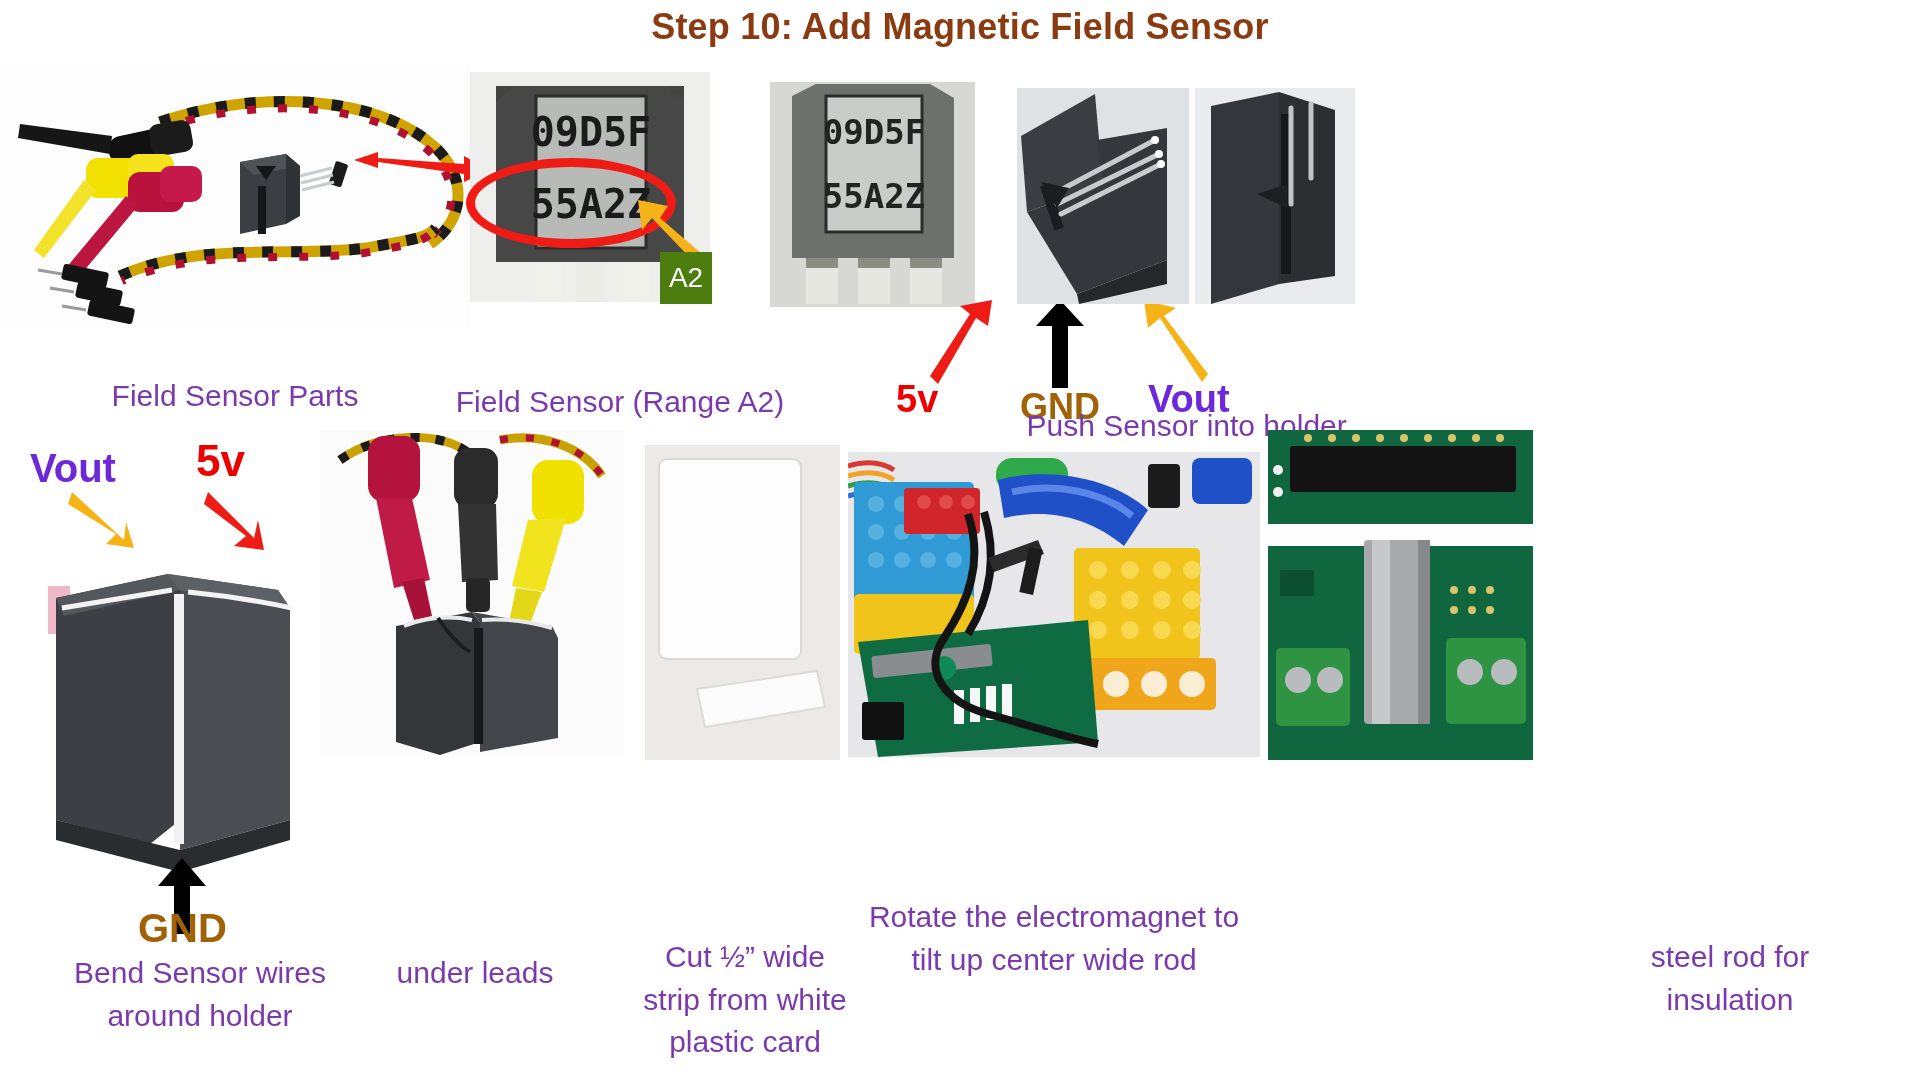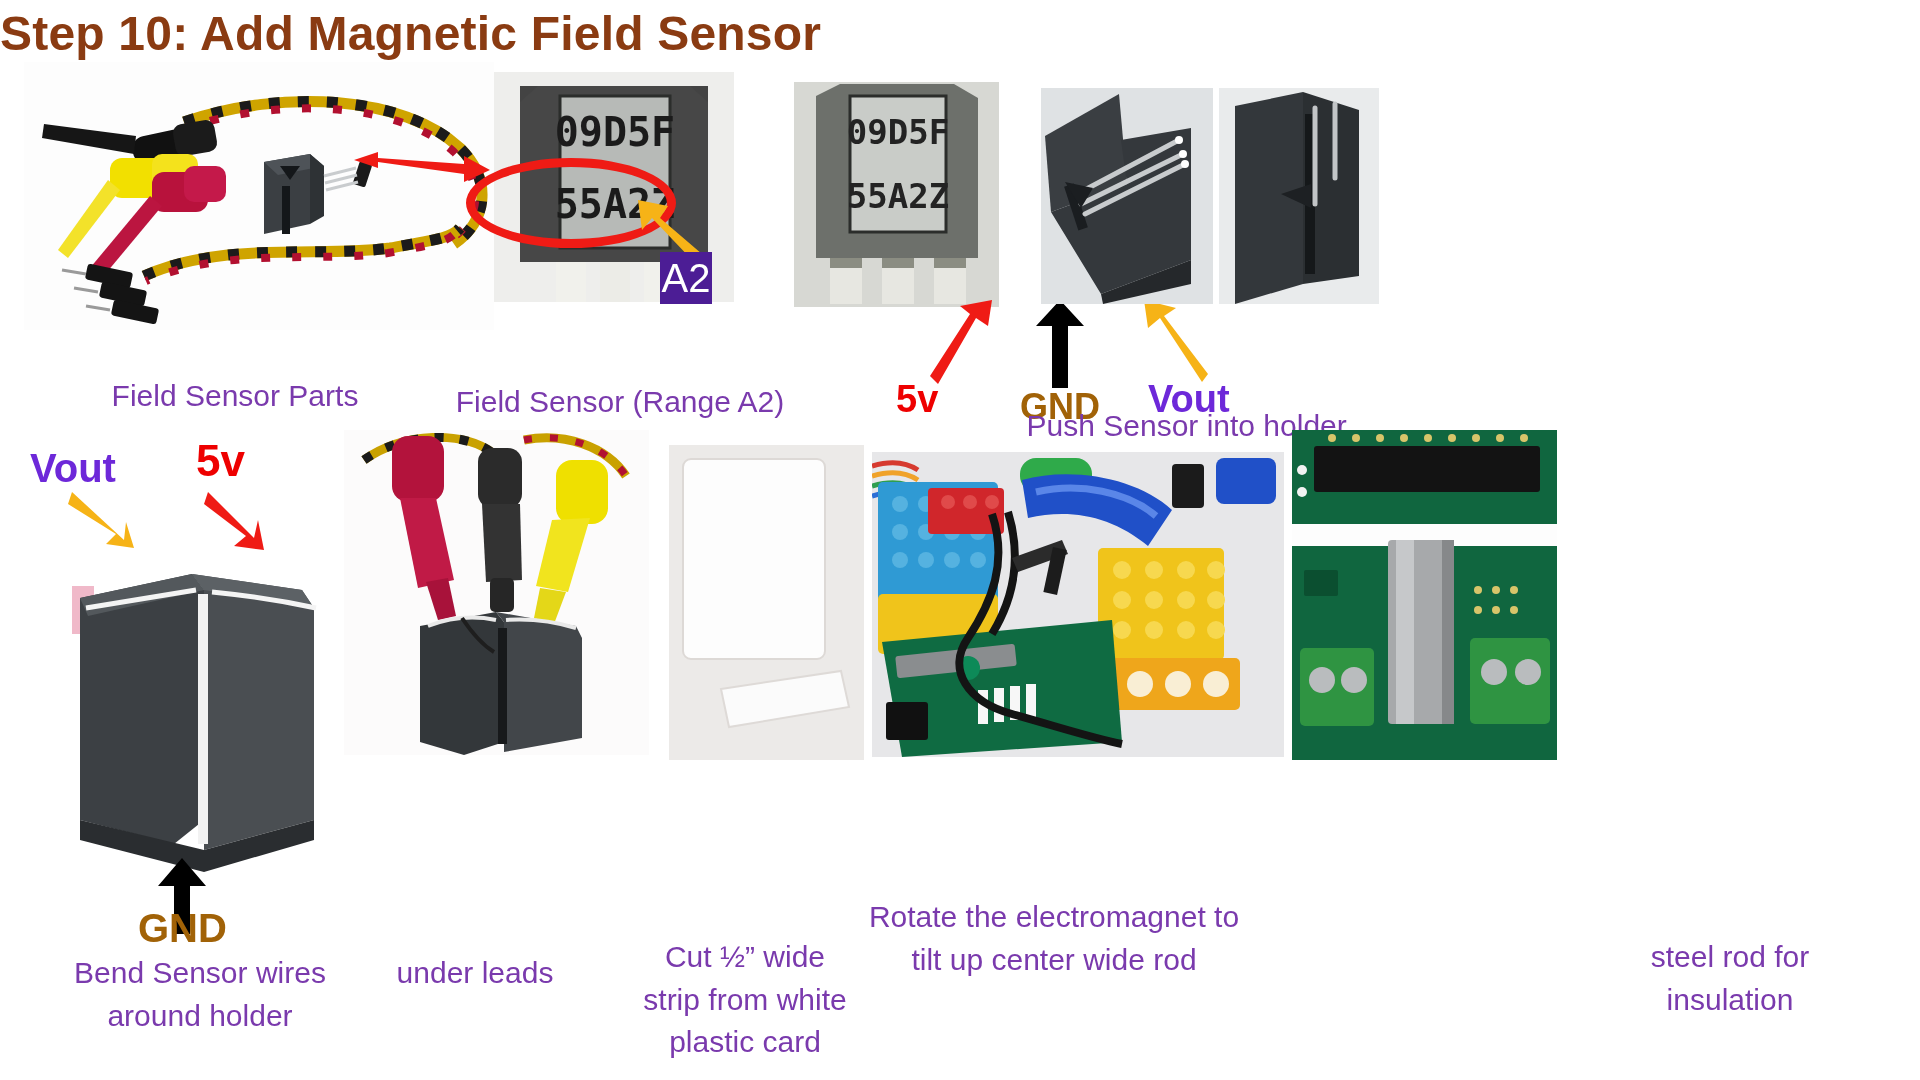--- a/index.html
+++ b/index.html
@@ -2,48 +2,48 @@
 <html><head>
 <meta charset="utf-8">
 <style>
   html,body{margin:0;padding:0;}
   body{
     width:1920px;height:1080px;background:#ffffff;overflow:hidden;
     font-family:"Liberation Sans","DejaVu Sans",sans-serif;position:relative;
   }
   .abs{position:absolute;}
   .title{
-    left:0;top:6px;width:1920px;
-    font-size:48px;font-weight:bold;color:#8a3b12;letter-spacing:.2px;
+    left:0;top:6px;width:1920px;text-align:center;
+    font-size:36px;font-weight:bold;color:#8a3b12;letter-spacing:.2px;
   }
   .cap{
     color:#7a3aad;font-size:30px;text-align:center;line-height:1.18;font-weight:400;
   }
   .lbl{font-weight:bold;}
   .lbl-5v{color:#ee0000;}
   .lbl-gnd{color:#a16207;}
   .lbl-vout{color:#6d28d9;}
 
   
-  .photo{overflow:hidden;background:#f2f2f2;margin-left:24px;}
+  .photo{overflow:hidden;background:#f2f2f2;}
 
   
   .p-parts{left:0;top:62px;width:470px;height:268px;background:#fdfdfd;}
 
   
   .p-chip1{left:470px;top:72px;width:240px;height:230px;background:#efefee;}
   .p-chip2{left:770px;top:82px;width:205px;height:225px;background:#d8d9d4;}
   .p-hold1{left:1017px;top:88px;width:172px;height:216px;background:#dfe2e4;}
   .p-hold2{left:1195px;top:88px;width:160px;height:216px;background:#e9ebec;}
 
   
   .ellipse{position:absolute;border:9px solid #ef1b15;border-radius:50%;}
   .badge{
-    position:absolute;background:#4c1d95;color:#fff;display:flex;
-    align-items:center;justify-content:center;font-size:40px;
+    position:absolute;background:#4d7c0f;color:#fff;display:flex;
+    align-items:center;justify-content:center;font-size:28px;
   }
   svg.ann{position:absolute;overflow:visible;}
 
   
   .p-bend{left:40px;top:520px;width:270px;height:400px;background:#ffffff;}
   .p-clip{left:320px;top:430px;width:305px;height:325px;background:#fbfbfb;}
   .p-card{left:645px;top:445px;width:195px;height:315px;background:#efeeec;}
   .p-lego{left:848px;top:452px;width:412px;height:305px;background:#dfe0e2;}
   .p-rod{left:1268px;top:430px;width:265px;height:330px;background:#0b5b3a;}
 </style>

